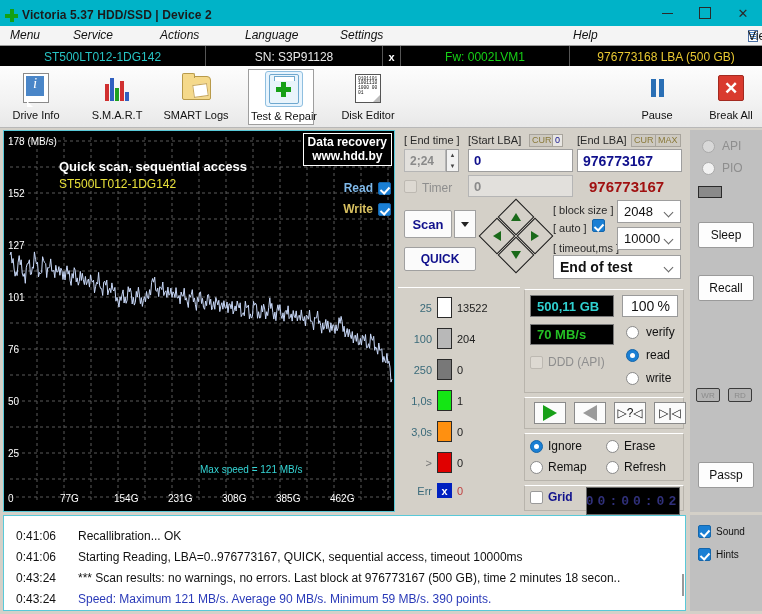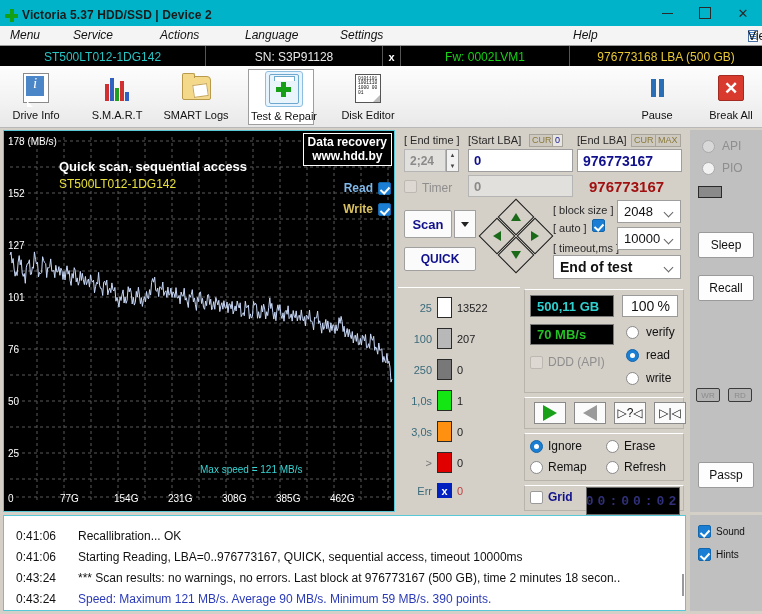--- a/index.html
+++ b/index.html
@@ -515,21 +515,21 @@
 
   <div class="statbox">
     <div class="srow" style="left:0;top:9px">
       <span class="sl">25</span>
       <span class="sw" style="background:#ffffff"></span>
       <span class="sv">13522</span>
     </div>
     <div class="srow" style="left:0;top:40px">
       <span class="sl">100</span>
       <span class="sw" style="background:#b8b8b8"></span>
-      <span class="sv">207</span>
+      <span class="sv">204</span>
     </div>
     <div class="srow" style="left:0;top:71px">
       <span class="sl">250</span>
       <span class="sw" style="background:#787878"></span>
       <span class="sv">0</span>
     </div>
     <div class="srow" style="left:0;top:102px">
       <span class="sl">1,0s</span>
       <span class="sw" style="background:#14e614"></span>
       <span class="sv">1</span>
@@ -603,21 +603,21 @@
   </div>
 
   <div class="rightcol">
     <span class="radio" style="left:12px;top:10px;background:#d8d8d8;border-color:#aaa"></span>
     <div class="rlbl dim" style="left:32px;top:9px">API</div>
     <span class="radio" style="left:12px;top:32px;background:#f2f2f2;border-color:#aaa"></span>
     <div class="rlbl dim" style="left:32px;top:31px">PIO</div>
 
     <span class="swatch" style="left:8px;top:56px"></span>
 
-    <div class="rbtn" style="top:102px">Sleep</div>
+    <div class="rbtn" style="top:92px">Sleep</div>
     <div class="rbtn" style="top:145px">Recall</div>
 
     <div class="tinybtn" style="left:6px;top:258px">WR</div>
     <div class="tinybtn" style="left:38px;top:258px">RD</div>
 
     <div class="rbtn" style="top:332px">Passp</div>
   </div>
 
   <div class="logarea">
     <div class="logrow" style="margin-top:6px">

